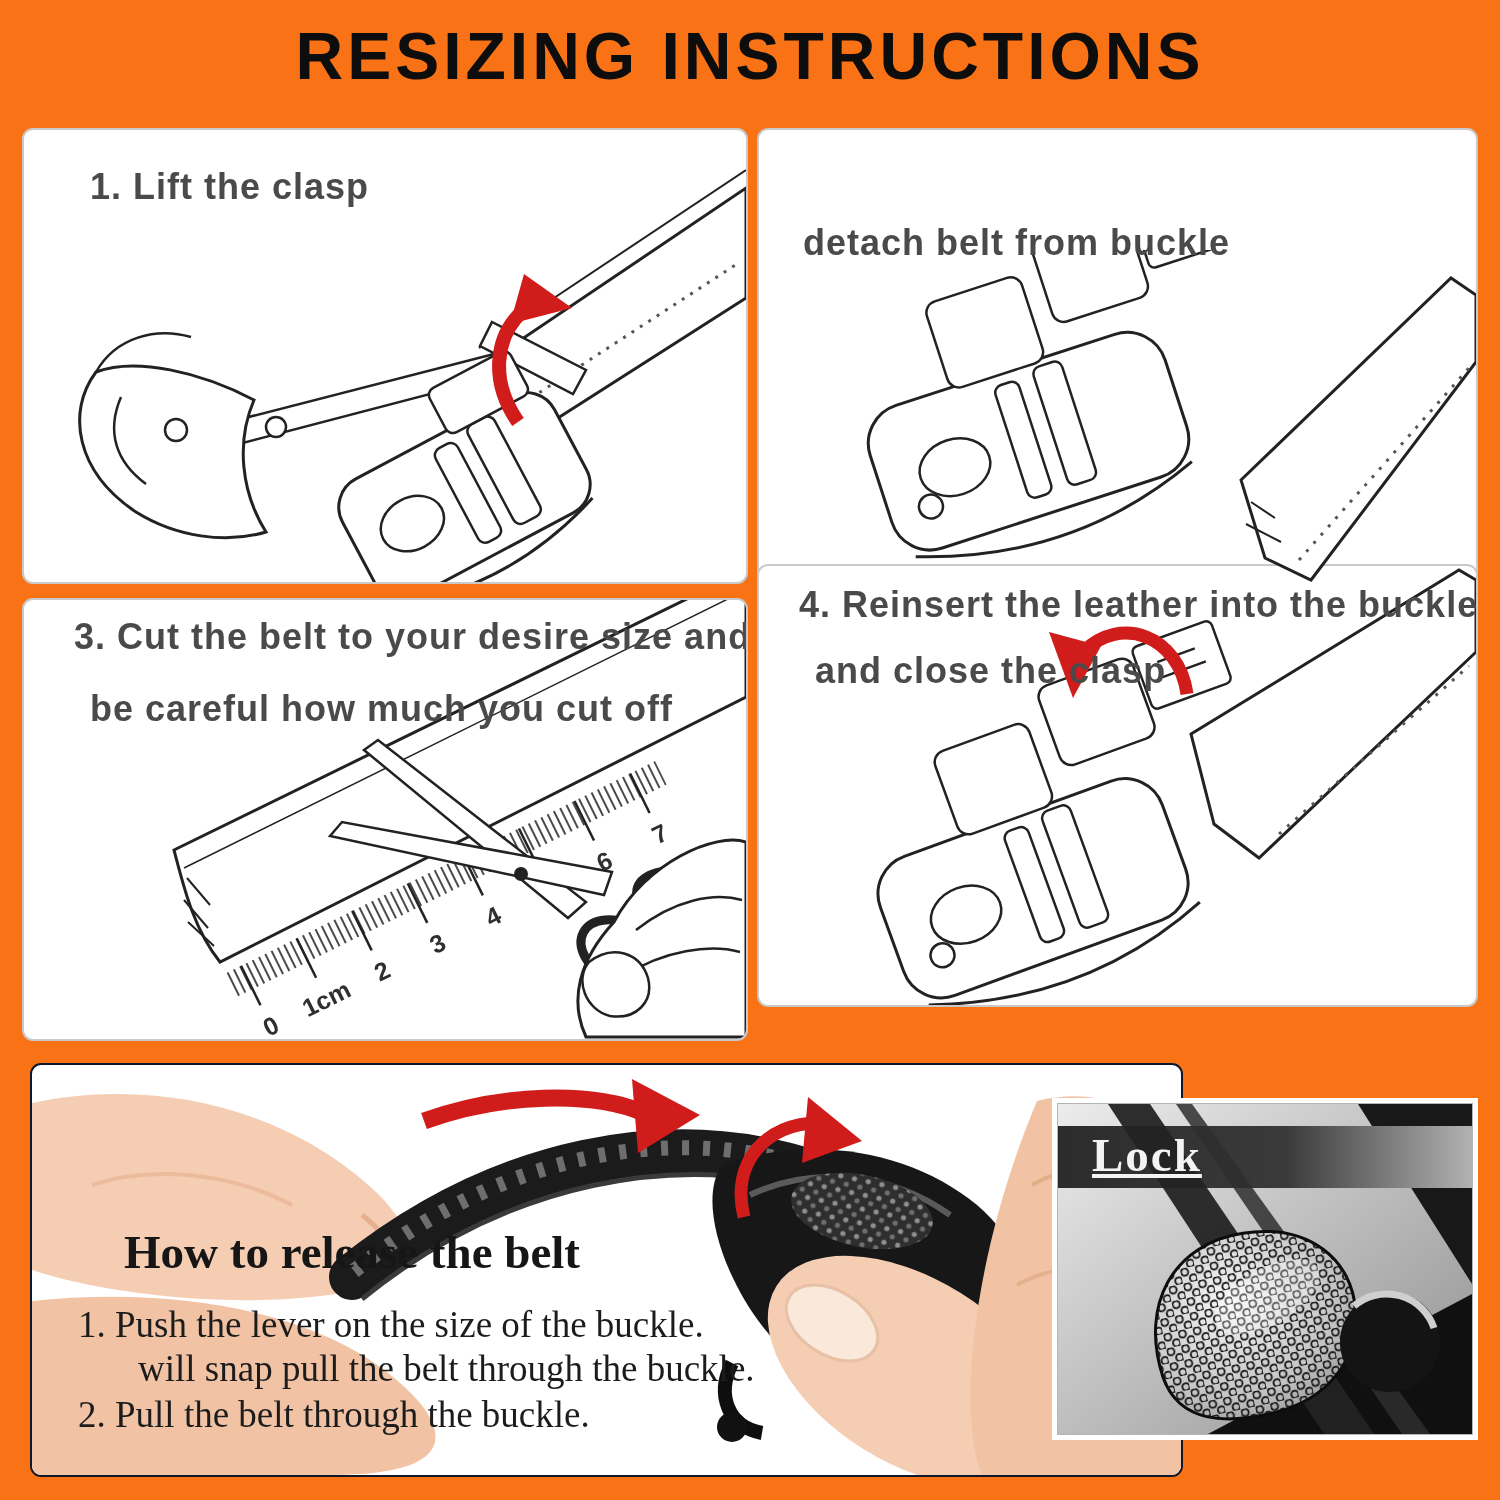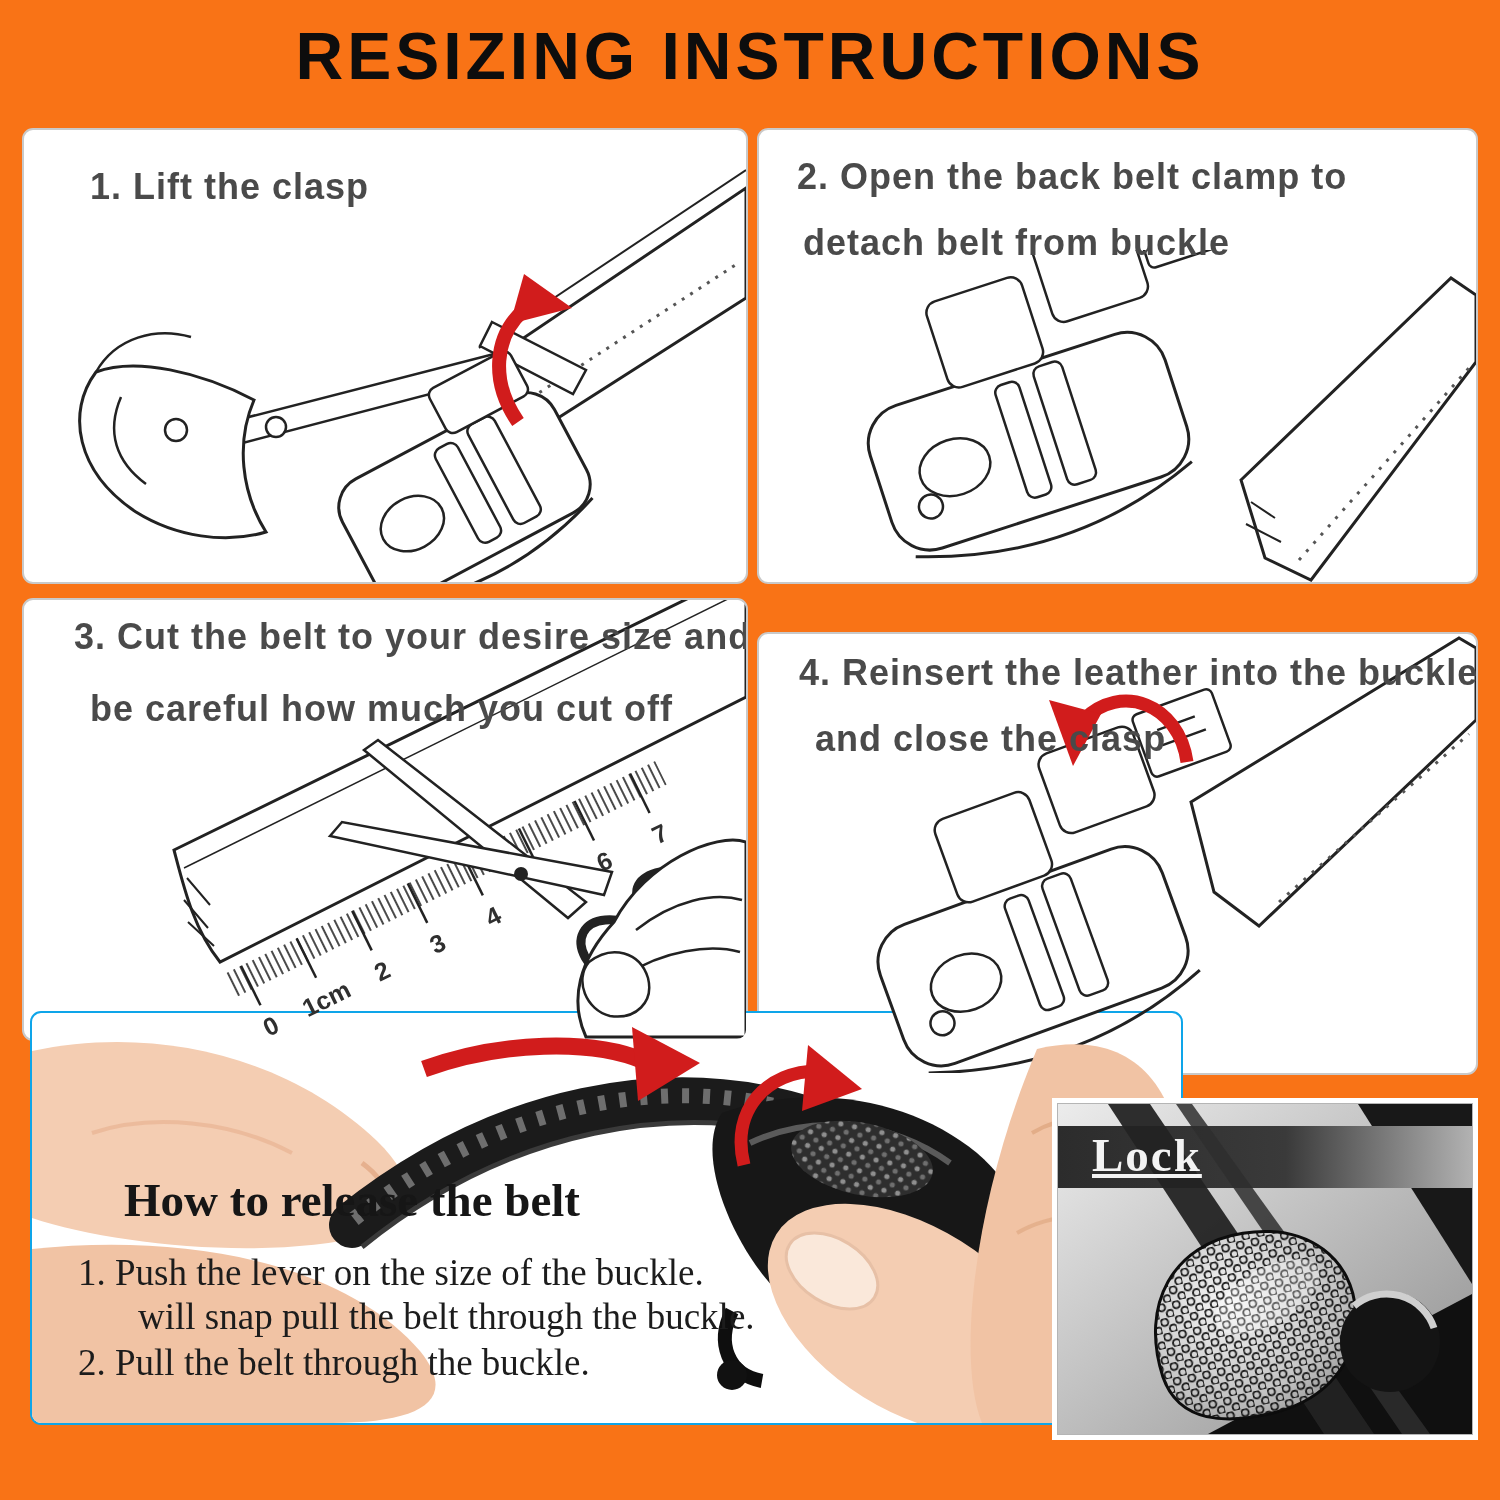--- a/index.html
+++ b/index.html
@@ -12,22 +12,22 @@
     font-size:66px; font-weight:bold; letter-spacing:4px; color:#0d0d0d;
     font-family:"Liberation Sans", sans-serif; margin:0;
   }
   .panel {
     position:absolute; background:#ffffff; border:2px solid #c9c9c9;
     border-radius:11px; box-sizing:border-box; overflow:hidden;
   }
   #box1 { left:22px;  top:128px; width:726px; height:456px; }
   #box2 { left:757px; top:128px; width:721px; height:456px; }
   #box3 { left:22px;  top:598px; width:726px; height:443px; }
-  #box4 { left:757px; top:632px; width:721px; height:443px; }
-  #bottom-panel { left:30px; top:1011px; width:1153px; height:414px; border:2px solid #0ea5e9; }
+  #box4 { left:757px; top:564px; width:721px; height:443px; }
+  #bottom-panel { left:30px; top:1063px; width:1153px; height:414px; border:2px solid #0f172a; }
   .cap-line {
     position:absolute; white-space:nowrap;
     font-size:36px; font-weight:bold; color:#4a4a4a; letter-spacing:1px;
     z-index:3;
   }
   .illus { position:absolute; left:0; top:0; z-index:1; }
   .rel-text { position:absolute; z-index:4; white-space:nowrap;
     font-family:"Liberation Serif", serif; color:#161616; }
   #rel-heading { left:92px; top:160px; font-size:47px; font-weight:bold; }
   .rel-item { font-size:37px; color:#1c1c1c; }
@@ -80,21 +80,20 @@
         <path d="M72,242 C92,207 132,197 167,207" fill="none" stroke="#222" stroke-width="2.5"></path>
       </g>
       <g>
         <path d="M494,292 C466,252 470,206 500,180" stroke="#d11c1c" stroke-width="14" fill="none"></path>
         <polygon points="486,194 500,144 548,178" fill="#d11c1c"></polygon>
       </g>
     </svg>
   </div>
 
   <div class="panel" id="box2">
-    <div class="cap-line" style="left:38px; top:26px;">2. Open the back belt clamp to</div>
     <div class="cap-line" style="left:44px; top:92px;">detach belt from buckle</div>
     <svg class="illus" style="top:120px" width="717" height="332" viewBox="0 120 717 332">
       <g transform="rotate(-18 270 290)">
         <rect x="108" y="235" width="310" height="150" rx="40" fill="#fff" stroke="#222" stroke-width="3"></rect>
         <path d="M120,385 Q270,438 412,380" fill="none" stroke="#222" stroke-width="3"></path>
         <ellipse cx="185" cy="312" rx="36" ry="28" fill="none" stroke="#222" stroke-width="2.5"></ellipse>
         <circle cx="150" cy="342" r="12" fill="none" stroke="#222" stroke-width="2.5"></circle>
         <rect x="246" y="248" width="25" height="118" rx="8" fill="#fff" stroke="#222" stroke-width="2.5"></rect>
         <rect x="288" y="242" width="30" height="124" rx="8" fill="#fff" stroke="#222" stroke-width="2.5"></rect>
         <rect x="205" y="148" width="100" height="90" rx="12" fill="#fff" stroke="#222" stroke-width="2.5"></rect>

